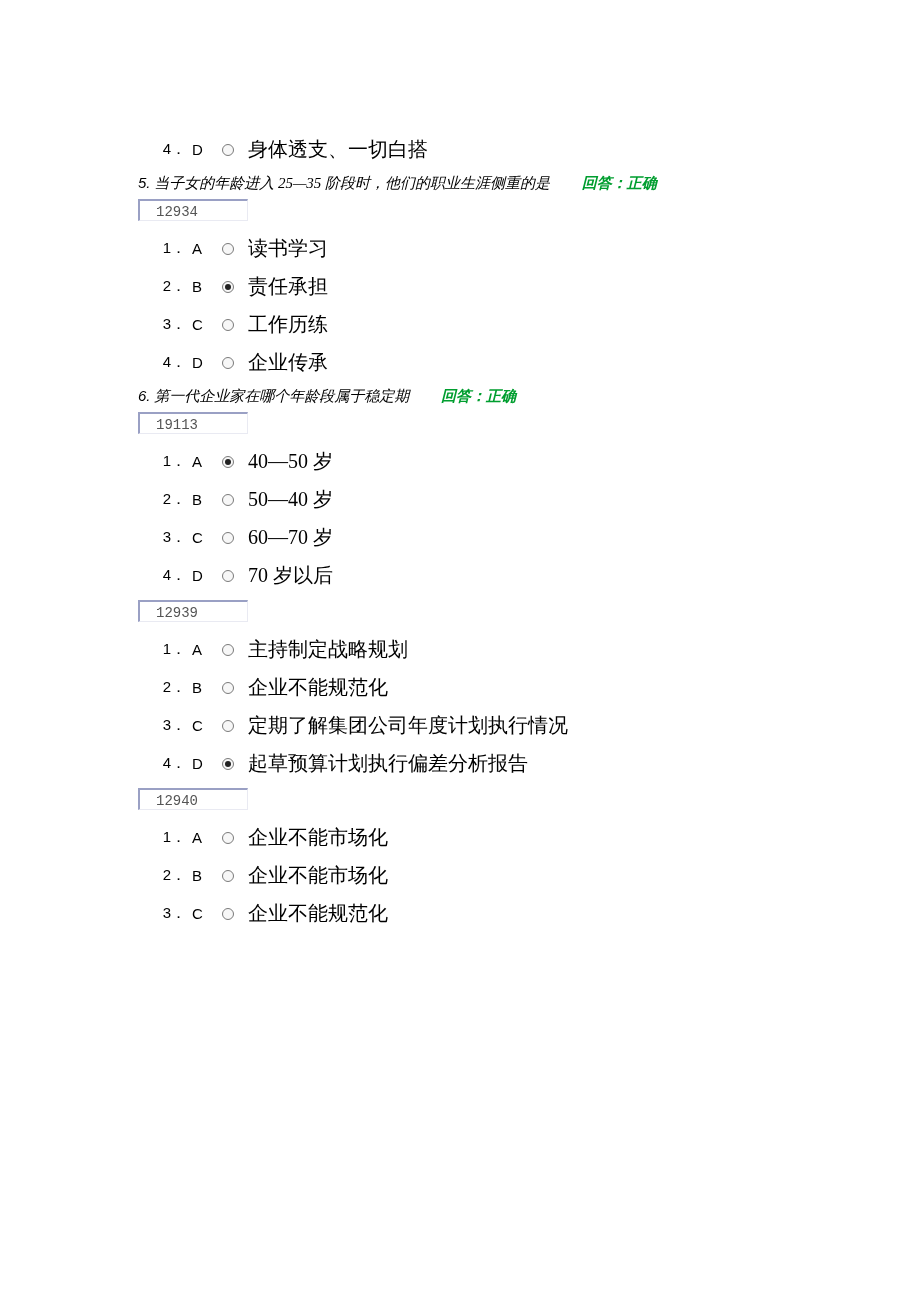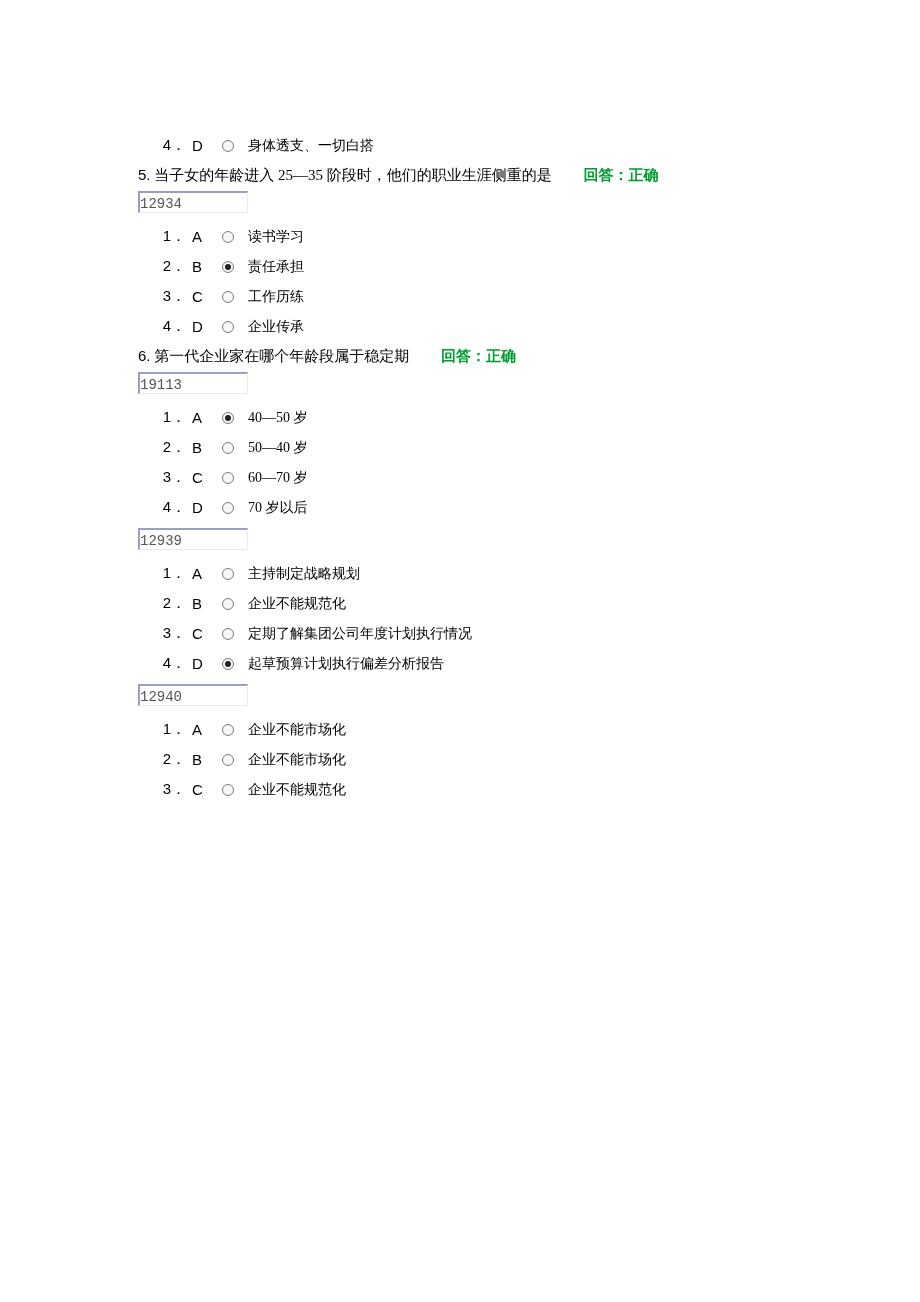--- a/index.html
+++ b/index.html
@@ -49,25 +49,26 @@
     content: "";
     position: absolute;
     top: 2px;
     left: 2px;
     width: 6px;
     height: 6px;
     background: #222;
     border-radius: 50%;
   }
   .opt-text {
-    font-size: 14px;
+    font-size: 20px;
   }
   .question-line {
     margin-top: 11px;
     margin-bottom: 4px;
+    font-style: italic;
   }
   .qnum {
     font-family: Arial, sans-serif;
     font-size: 15px;
   }
   .qtext {
     font-size: 15px;
   }
   .feedback {
     color: #009e2f;
@@ -78,21 +79,21 @@
     width: 110px;
     height: 22px;
     border-left: 2px solid #9aa0c4;
     border-top: 2px solid #9aa0c4;
     border-right: 1px solid #e9eaf2;
     border-bottom: 1px solid #e9eaf2;
     background: #fff;
     font-family: "Courier New", monospace;
     font-size: 14px;
     color: #555;
-    padding: 0 0;
+    padding: 0 16px;
     line-height: 22px;
     margin: 6px 0 14px 0;
     box-sizing: border-box;
   }
 </style>
 </head>
 <body>
 
 <div class="page">
 

